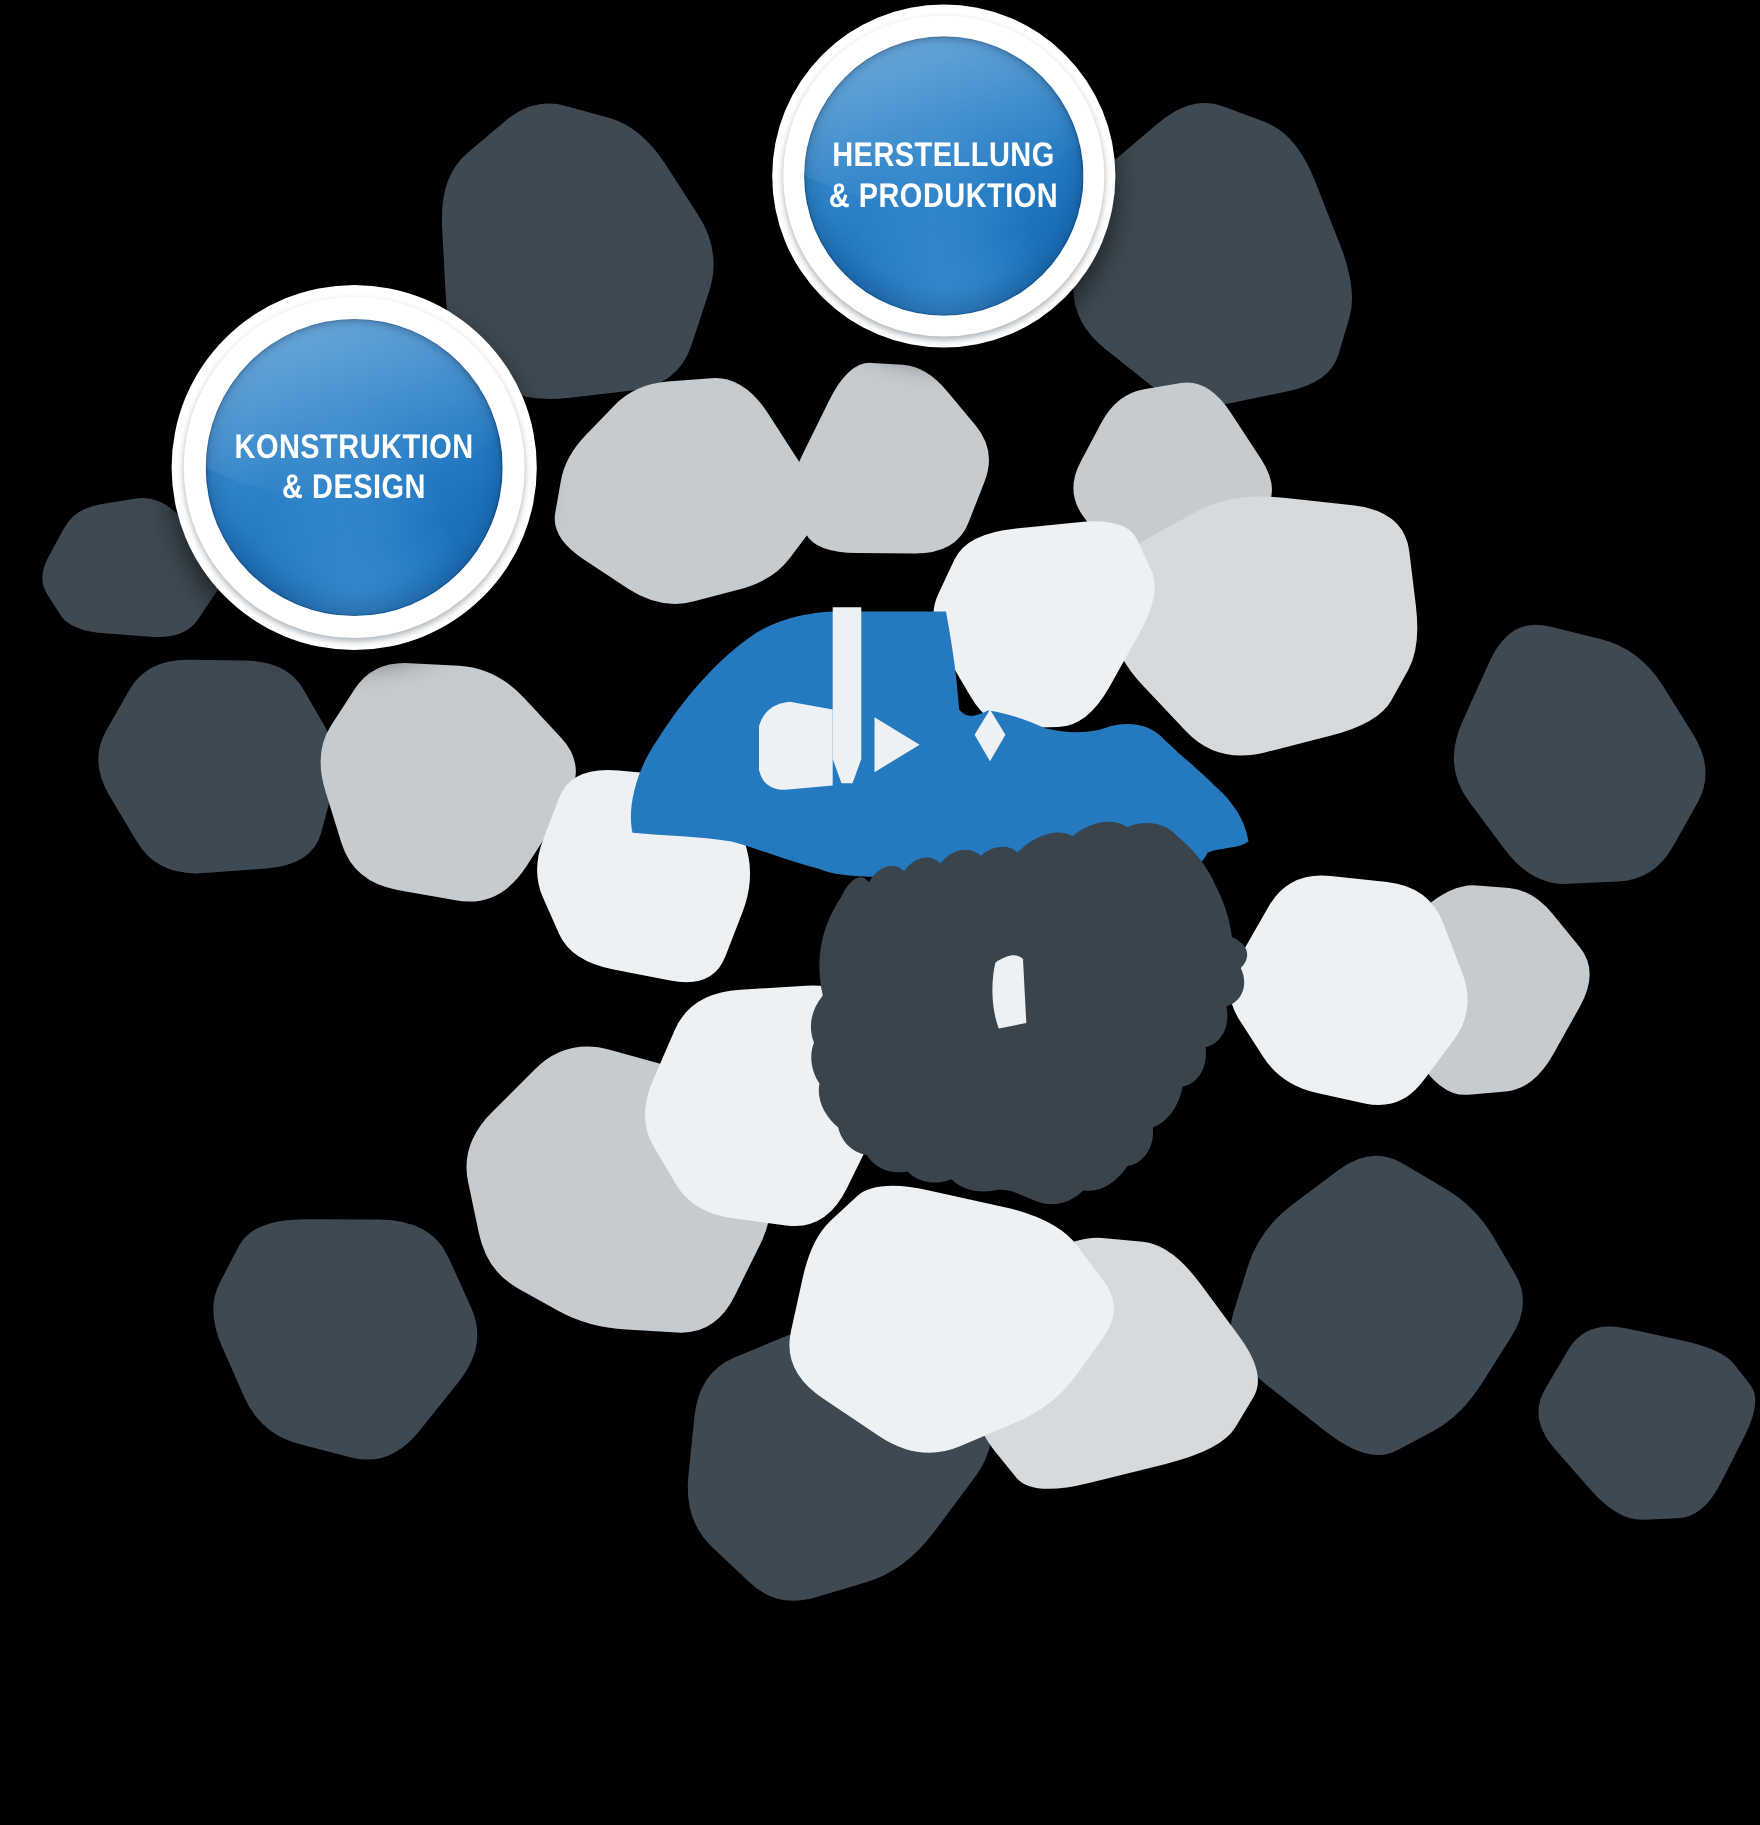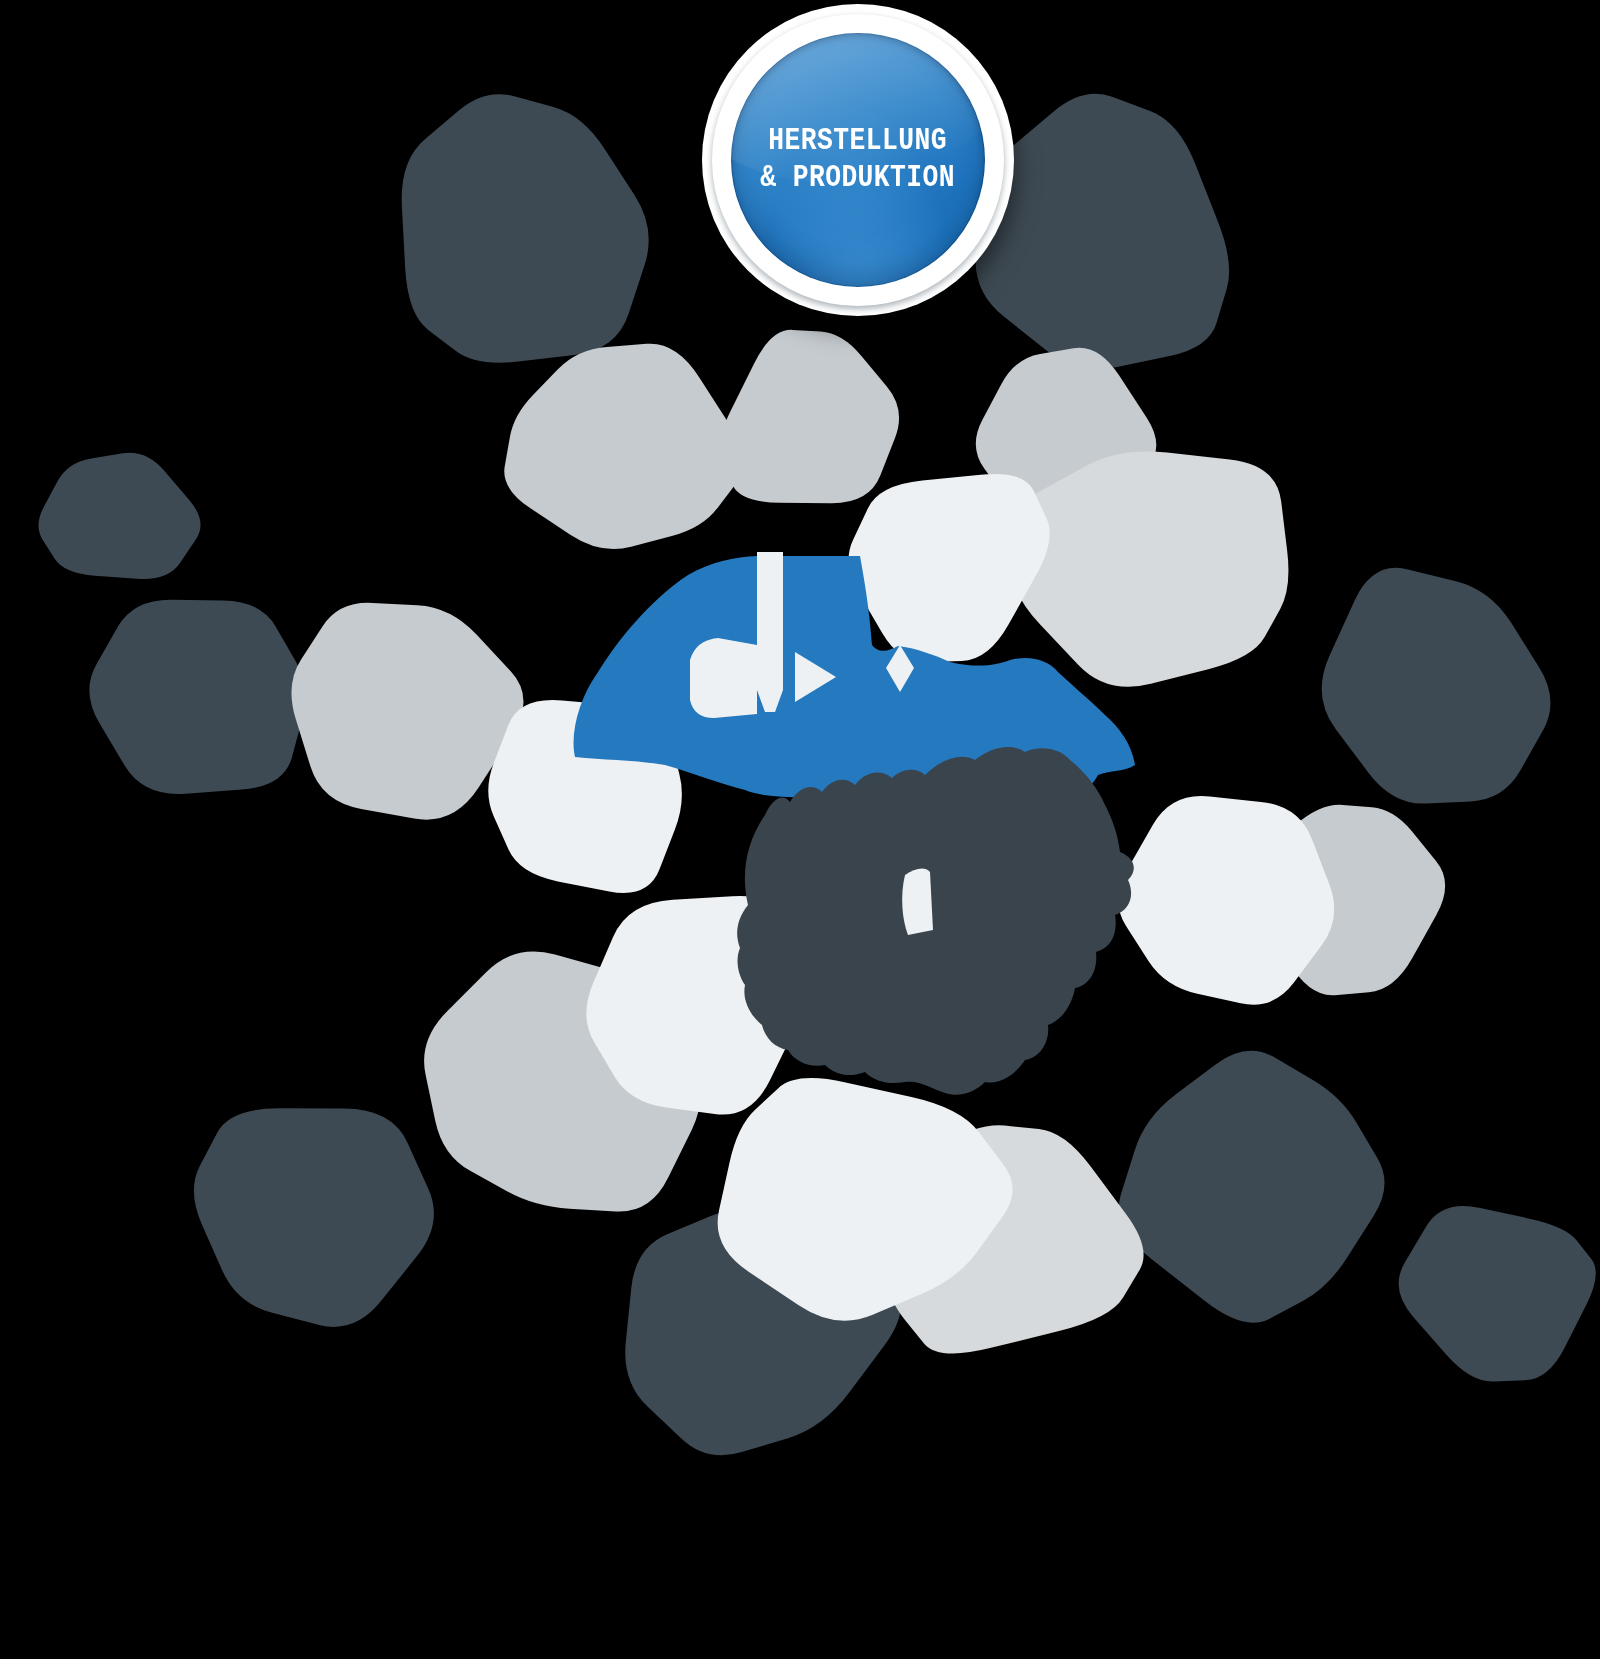--- a/index.html
+++ b/index.html
@@ -18,21 +18,20 @@
     border-radius:50%;
     background:#fff;
     box-shadow:0 12px 26px rgba(0,0,0,0.55);
     z-index:2;
   }
   .cycle-btn .ring2{
     position:absolute;inset:3.2%;
     border-radius:50%;
     background:#fff;
     box-shadow:0 3px 6px rgba(125,136,146,0.65);
-    font-family:Liberation Mono, monospace;
   }
   .cycle-btn .face{
     position:absolute;inset:6.5%;
     border-radius:50%;
     overflow:hidden;
     background:
       radial-gradient(ellipse at 50% 120%, rgba(90,170,230,0.55), rgba(90,170,230,0) 55%),
       linear-gradient(155deg,#4e9ad6 0%,#2e83c8 42%,#1d72bc 72%,#2078c1 100%);
     box-shadow:
       inset 0 3px 6px rgba(0,35,75,0.35),
@@ -99,13 +98,23 @@
 <div class="cycle-btn" style="left: 702px; top: 4px; width: 312px; height: 312px;">
       <div class="ring2">
         <div class="face">
           <div class="label" style="font-size: 31px; line-height: 1.18;">
             <span>HERSTELLUNG</span>
             <span>&amp; PRODUKTION</span>
           </div>
         </div>
       </div>
     </div>
+    <div class="cycle-btn" style="left: 156px; top: 259px; width: 332px; height: 332px;">
+      <div class="ring2">
+        <div class="face">
+          <div class="label" style="font-size: 31px; line-height: 1.18;">
+            <span>KONSTRUKTION</span>
+            <span>&amp; DESIGN</span>
+          </div>
+        </div>
+      </div>
+    </div>
   </div>
 
 </body></html>

